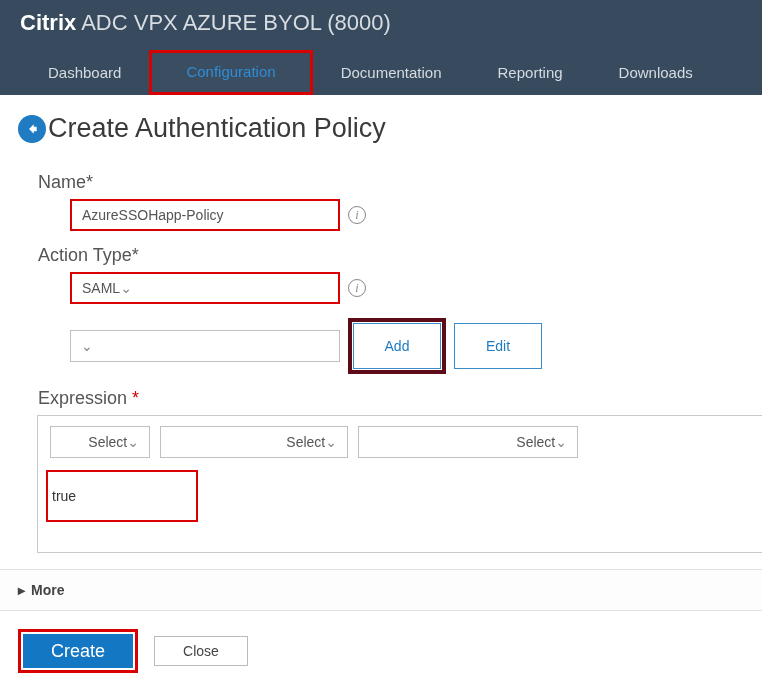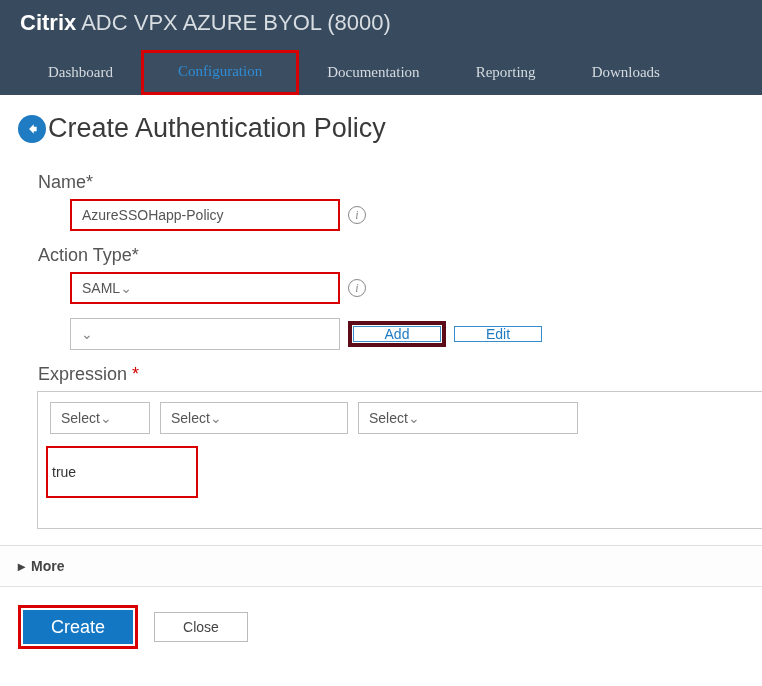--- a/index.html
+++ b/index.html
@@ -21,21 +21,20 @@
       font-weight: 300;
       color: #d8dde2;
       padding-bottom: 10px;
     }
     .brand-strong { font-weight: 700; color: #fff; }
     .tabs {
       display: flex;
       gap: 0;
       align-items: flex-end;
       padding-top: 4px;
-      font-family: Liberation Serif, serif;
     }
     .tab-item {
       color: #d5dbe0;
       font-size: 15px;
       padding: 12px 28px 14px;
       cursor: pointer;
       user-select: none;
     }
     .tab-item.active {
       color: #2f8dd6;
@@ -76,36 +75,36 @@
     .select { cursor: pointer; }
     .select .chev { color: #888; }
     .hl-red { border: 2px solid #d80000; }
     .hl-darkred { border: 4px solid #5d0b18; padding: 1px; display: inline-block; }
     .info-icon {
       width: 18px; height: 18px; border: 1px solid #888; border-radius: 50%;
       display: flex; align-items: center; justify-content: center;
       font-size: 12px; color: #888; font-style: italic; font-family: Georgia, serif;
     }
     .sec-btn {
-      height: 16px; padding: 0 22px;
+      height: 46px; padding: 0 22px;
       border: 1px solid #3a8dcb;
       background: #fff; color: #1f7bc2;
       font-size: 14px; cursor: pointer;
       display: flex; align-items: center; justify-content: center;
     }
     .expr-box {
       border: 1px solid #c9c9c9;
       margin-right: -24px;
       margin-left: -1px;
       border-right: none;
     }
     .expr-selects { display: flex; gap: 10px; padding: 10px 12px; }
     .eselect {
       height: 32px; border: 1px solid #c0c0c0; background: #fff;
-      display: flex; align-items: center; justify-content: flex-start;
+      display: flex; align-items: center; justify-content: flex-end;
       padding: 0 10px; font-size: 14px; color: #555; cursor: pointer;
     }
     .eselect .chev { color: #888; }
     .expr-text {
       margin: 2px 12px 30px 8px;
       width: 152px; height: 52px;
       border: 2px solid #d80000;
       padding: 2px 4px; font-size: 14px; color: #333;
       outline: none;
     }

